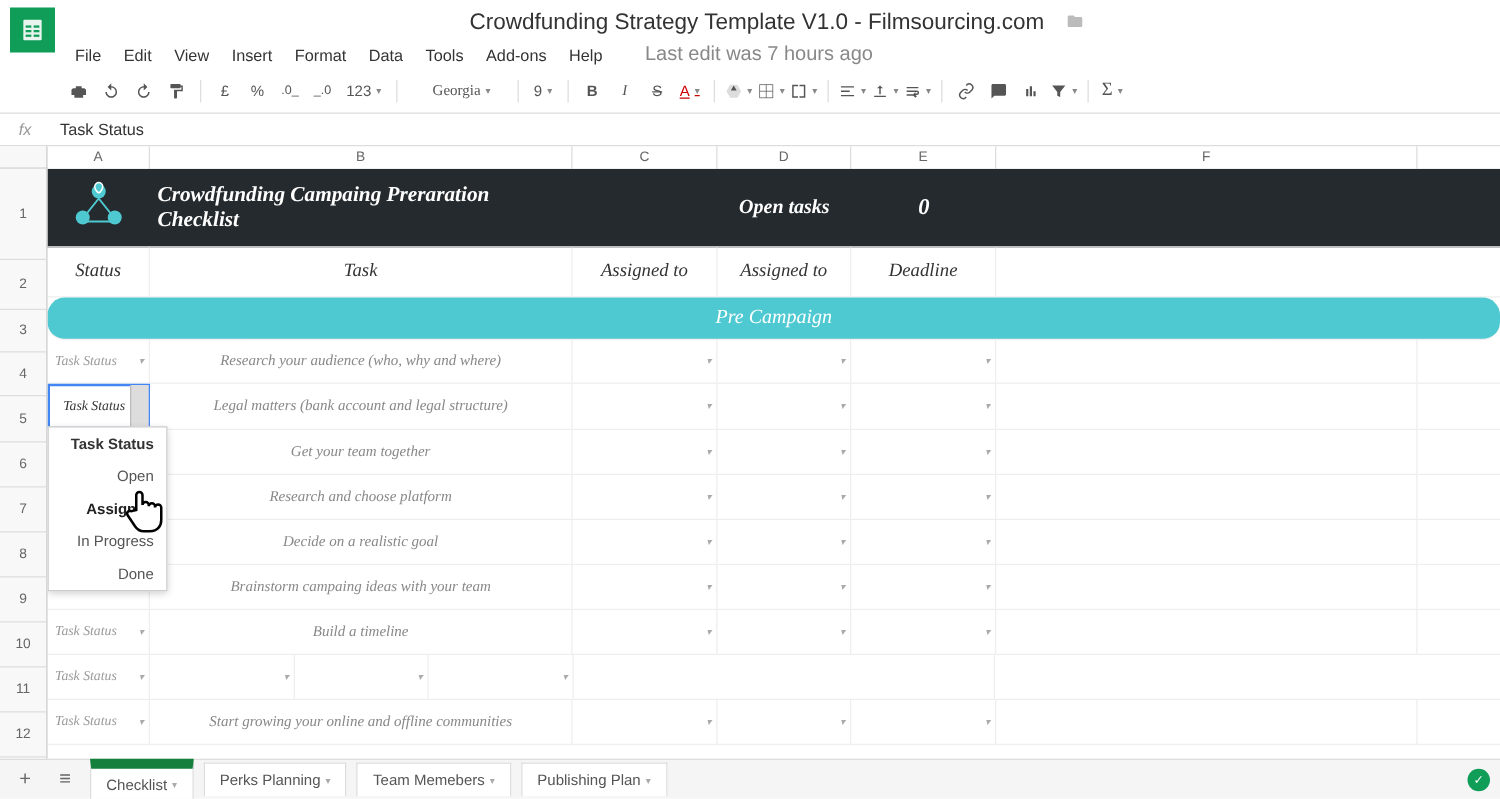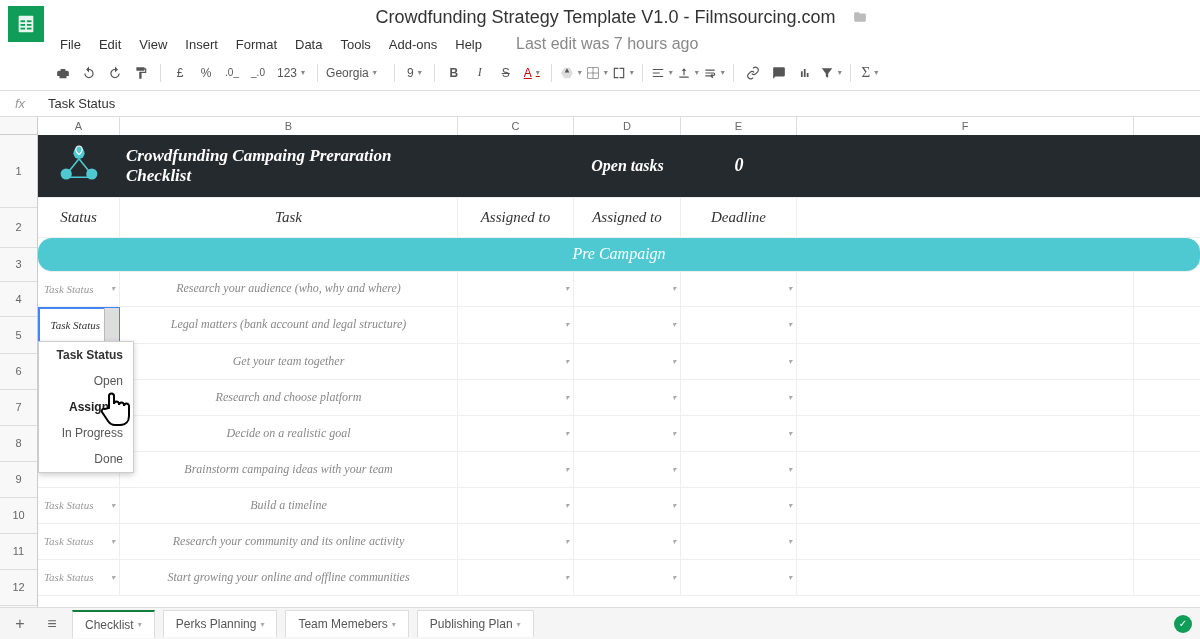--- a/index.html
+++ b/index.html
@@ -12,21 +12,21 @@
 .doc-title { font-size: 18px; color: #333; padding: 1px 0 4px; }
 .folder-icon { display: inline-block; margin-left: 12px; color: #aaa; vertical-align: middle; }
 .menubar { display: flex; align-items: center; font-size: 13px; color: #333; gap: 2px; }
 .menu-item { padding: 4px 8px; cursor: pointer; }
 .edit-info { color: #888; font-size: 16px; margin-left: 24px; }
 
 .toolbar { display: flex; align-items: center; padding: 4px 40px 6px 52px; border-bottom: 1px solid #ddd; gap: 4px; color: #555; font-size: 12px; }
 .toolbar > * { display: flex; align-items: center; justify-content: center; min-width: 22px; height: 22px; cursor: pointer; }
 .tb-sep { width: 1px; background: #ddd; height: 18px; margin: 0 4px; min-width: 1px; }
 .tb-text { padding: 0 4px; font-size: 12px; }
-.tb-font { font-family: Liberation Sans, sans-serif; min-width: 60px; justify-content: flex-start; }
+.tb-font { font-family: Liberation Serif, serif; min-width: 60px; justify-content: flex-start; margin-left: 20px; }
 .tb-dd::after { content: "▾"; font-size: 8px; margin-left: 4px; color: #888; }
 
 .fx-bar { display: flex; align-items: center; border-bottom: 1px solid #ddd; padding: 2px 0; }
 .fx-label { width: 40px; text-align: center; font-style: italic; color: #999; font-size: 13px; }
 .fx-value { flex: 1; padding: 3px 8px; font-size: 13px; color: #333; }
 
 .grid-wrap { display: flex; height: 498px; }
 .row-headers { width: 38px; background: #f8f8f8; border-right: 1px solid #ccc; }
 .row-h { border-bottom: 1px solid #ddd; display: flex; align-items: center; justify-content: center; color: #666; font-size: 11px; }
 .col-h { border-right: 1px solid #ddd; display: flex; align-items: center; justify-content: center; color: #666; font-size: 11px; height: 18px; }
@@ -52,21 +52,21 @@
 .dropdown-panel { position: absolute; top: 100%; left: -2px; right: -16px; background: #fff; border: 1px solid #ccc; box-shadow: 0 2px 6px rgba(0,0,0,.2); z-index: 100; font-style: normal; font-family: Arial, sans-serif; }
 .dropdown-panel .opt { padding: 6px 10px; color: #555; font-size: 12px; cursor: pointer; }
 .dropdown-panel .opt.head { font-weight: bold; color: #333; }
 .dropdown-panel .opt.sel { color: #222; font-weight: bold; }
 
 .cursor-hand { position: absolute; z-index: 200; pointer-events: none; }
 
 .footer { position: absolute; bottom: 0; left: 0; right: 0; height: 32px; border-top: 1px solid #ddd; display: flex; align-items: center; padding: 0 8px; background: #f5f5f5; gap: 8px; }
 .foot-btn { width: 24px; height: 24px; display: flex; align-items: center; justify-content: center; color: #666; cursor: pointer; font-size: 16px; }
 .sheet-tab { padding: 6px 12px; background: #fff; border: 1px solid #ddd; border-bottom: none; font-size: 12px; color: #555; cursor: pointer; display: flex; align-items: center; gap: 4px; }
-.sheet-tab.active { border-top: 2px solid #15803d; }
+.sheet-tab.active { border-top: 8px solid #15803d; }
 .sheet-tab::after { content: "▾"; font-size: 8px; color: #aaa; }
 .foot-status { margin-left: auto; width: 18px; height: 18px; border-radius: 50%; background: #0f9d58; display: flex; align-items: center; justify-content: center; color: #fff; font-size: 10px; }
 
 .col-A { width: 82px; }
 .col-B { width: 338px; }
 .col-C { width: 116px; }
 .col-D { width: 107px; }
 .col-E { width: 116px; }
 .col-F { width: 337px; }
 </style>
@@ -384,21 +384,20 @@
       <div class="cell col-E">
           <span class="dd">▾</span>
         </div>
       <div class="cell col-F"></div>
     </div>
     <div class="grid-row" style="height:36px">
       <div class="cell col-A status-cell">
           <span>Task Status</span>
           <span class="dd">▾</span>
         </div>
-      <div class="cell col-B task-cell">Research your community and its online activity</div>
       <div class="cell col-C">
           <span class="dd">▾</span>
         </div>
       <div class="cell col-D">
           <span class="dd">▾</span>
         </div>
       <div class="cell col-E">
           <span class="dd">▾</span>
         </div>
       <div class="cell col-F"></div>

